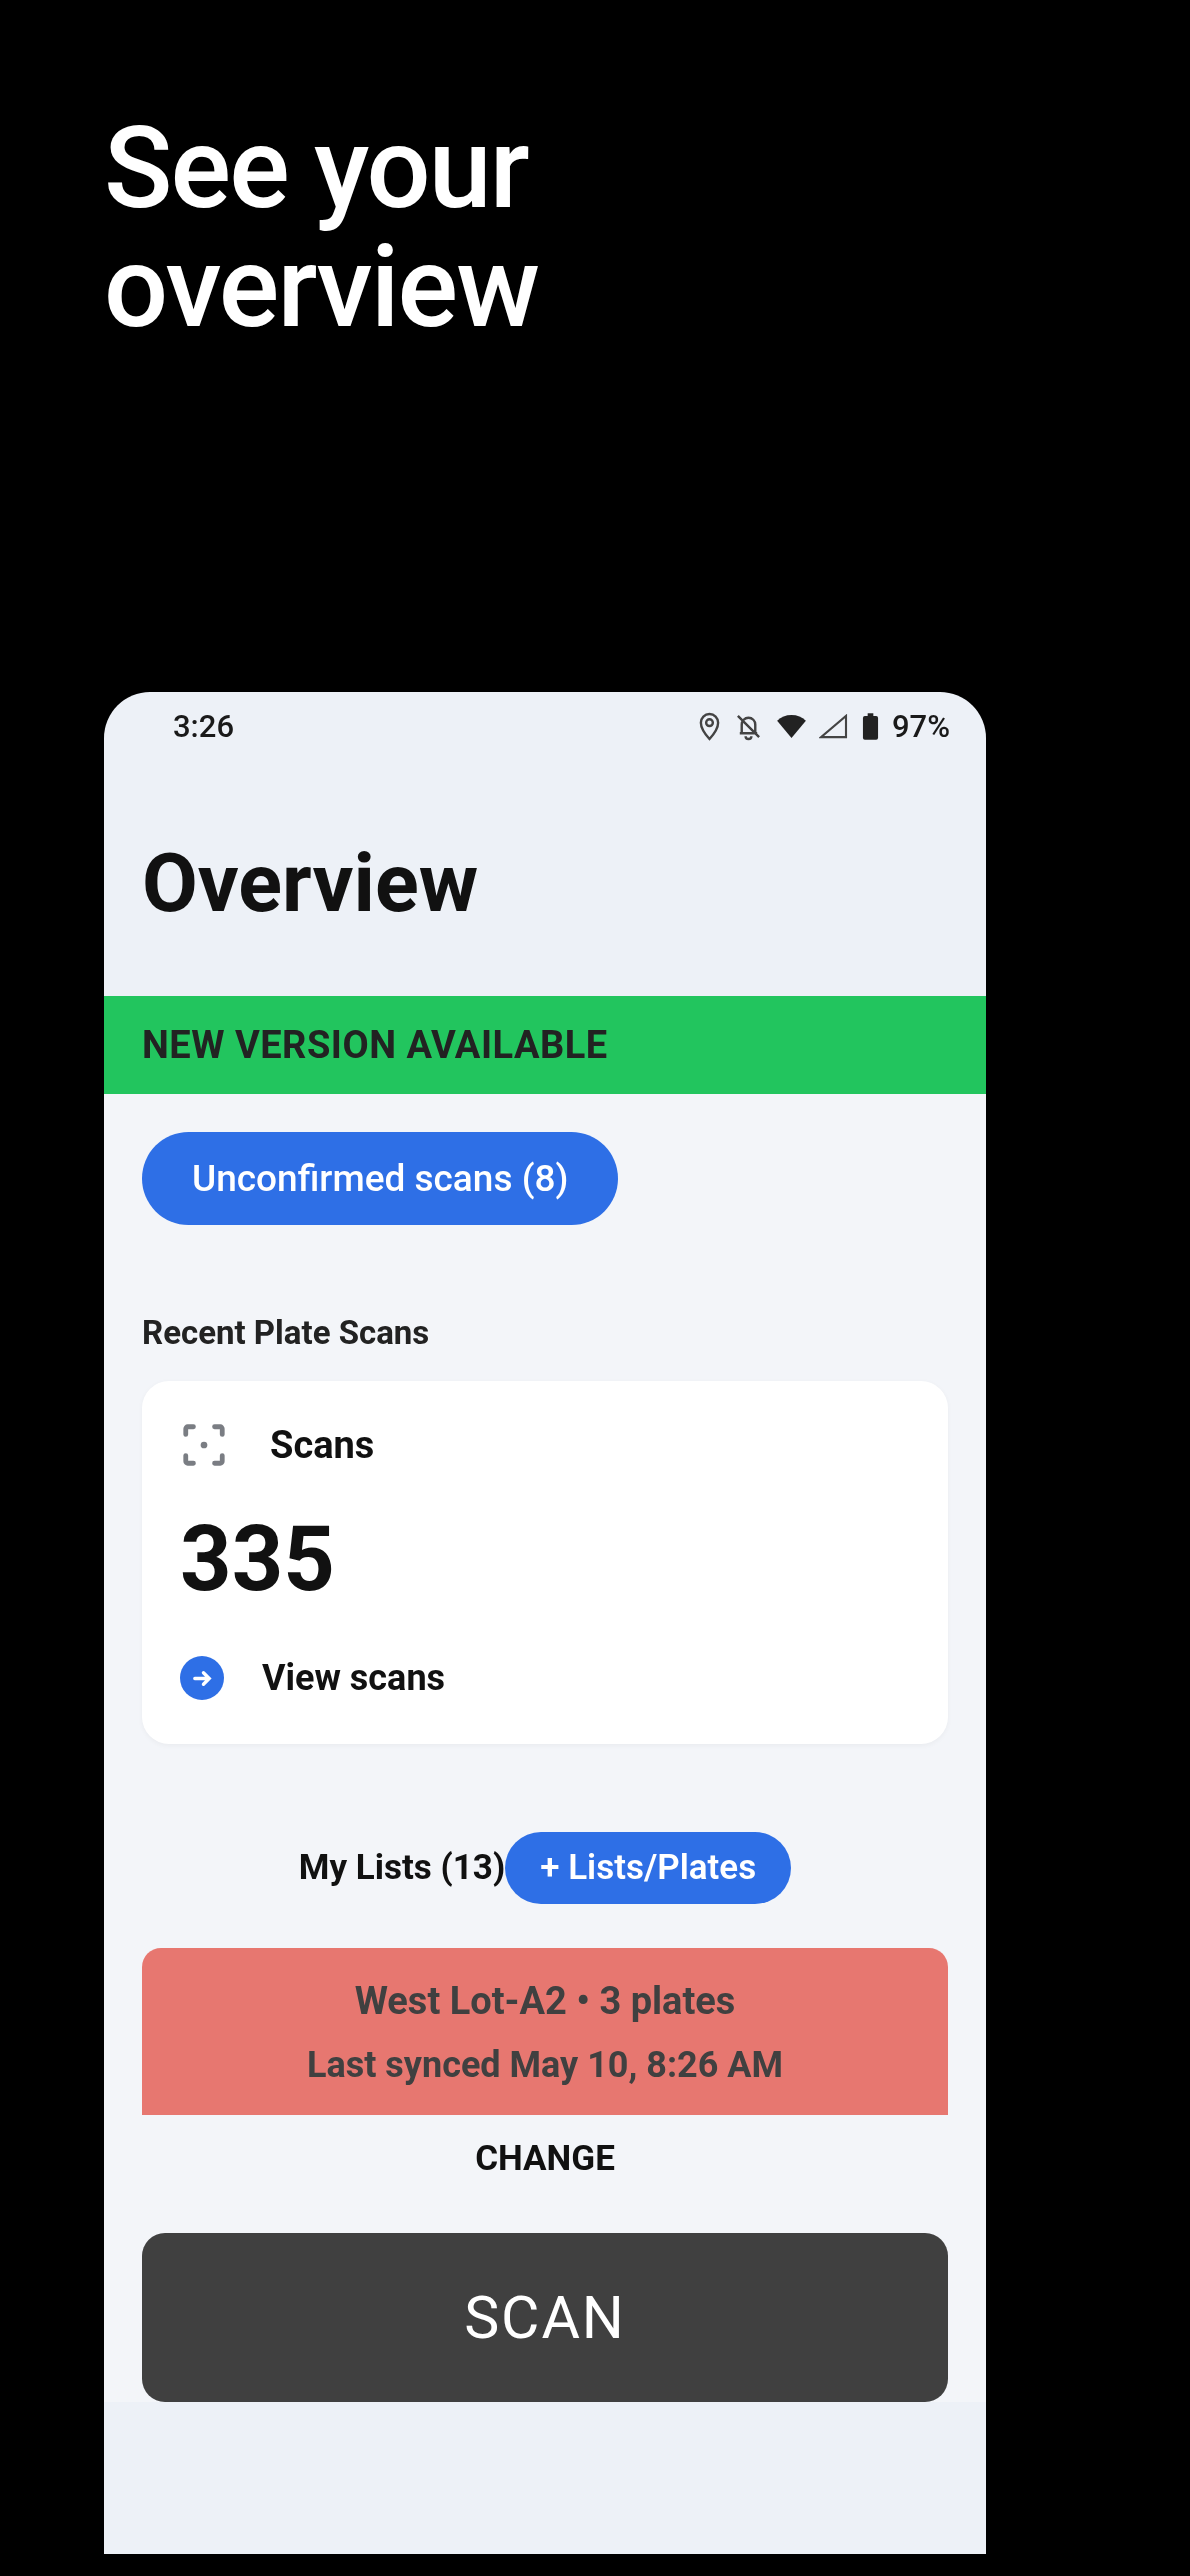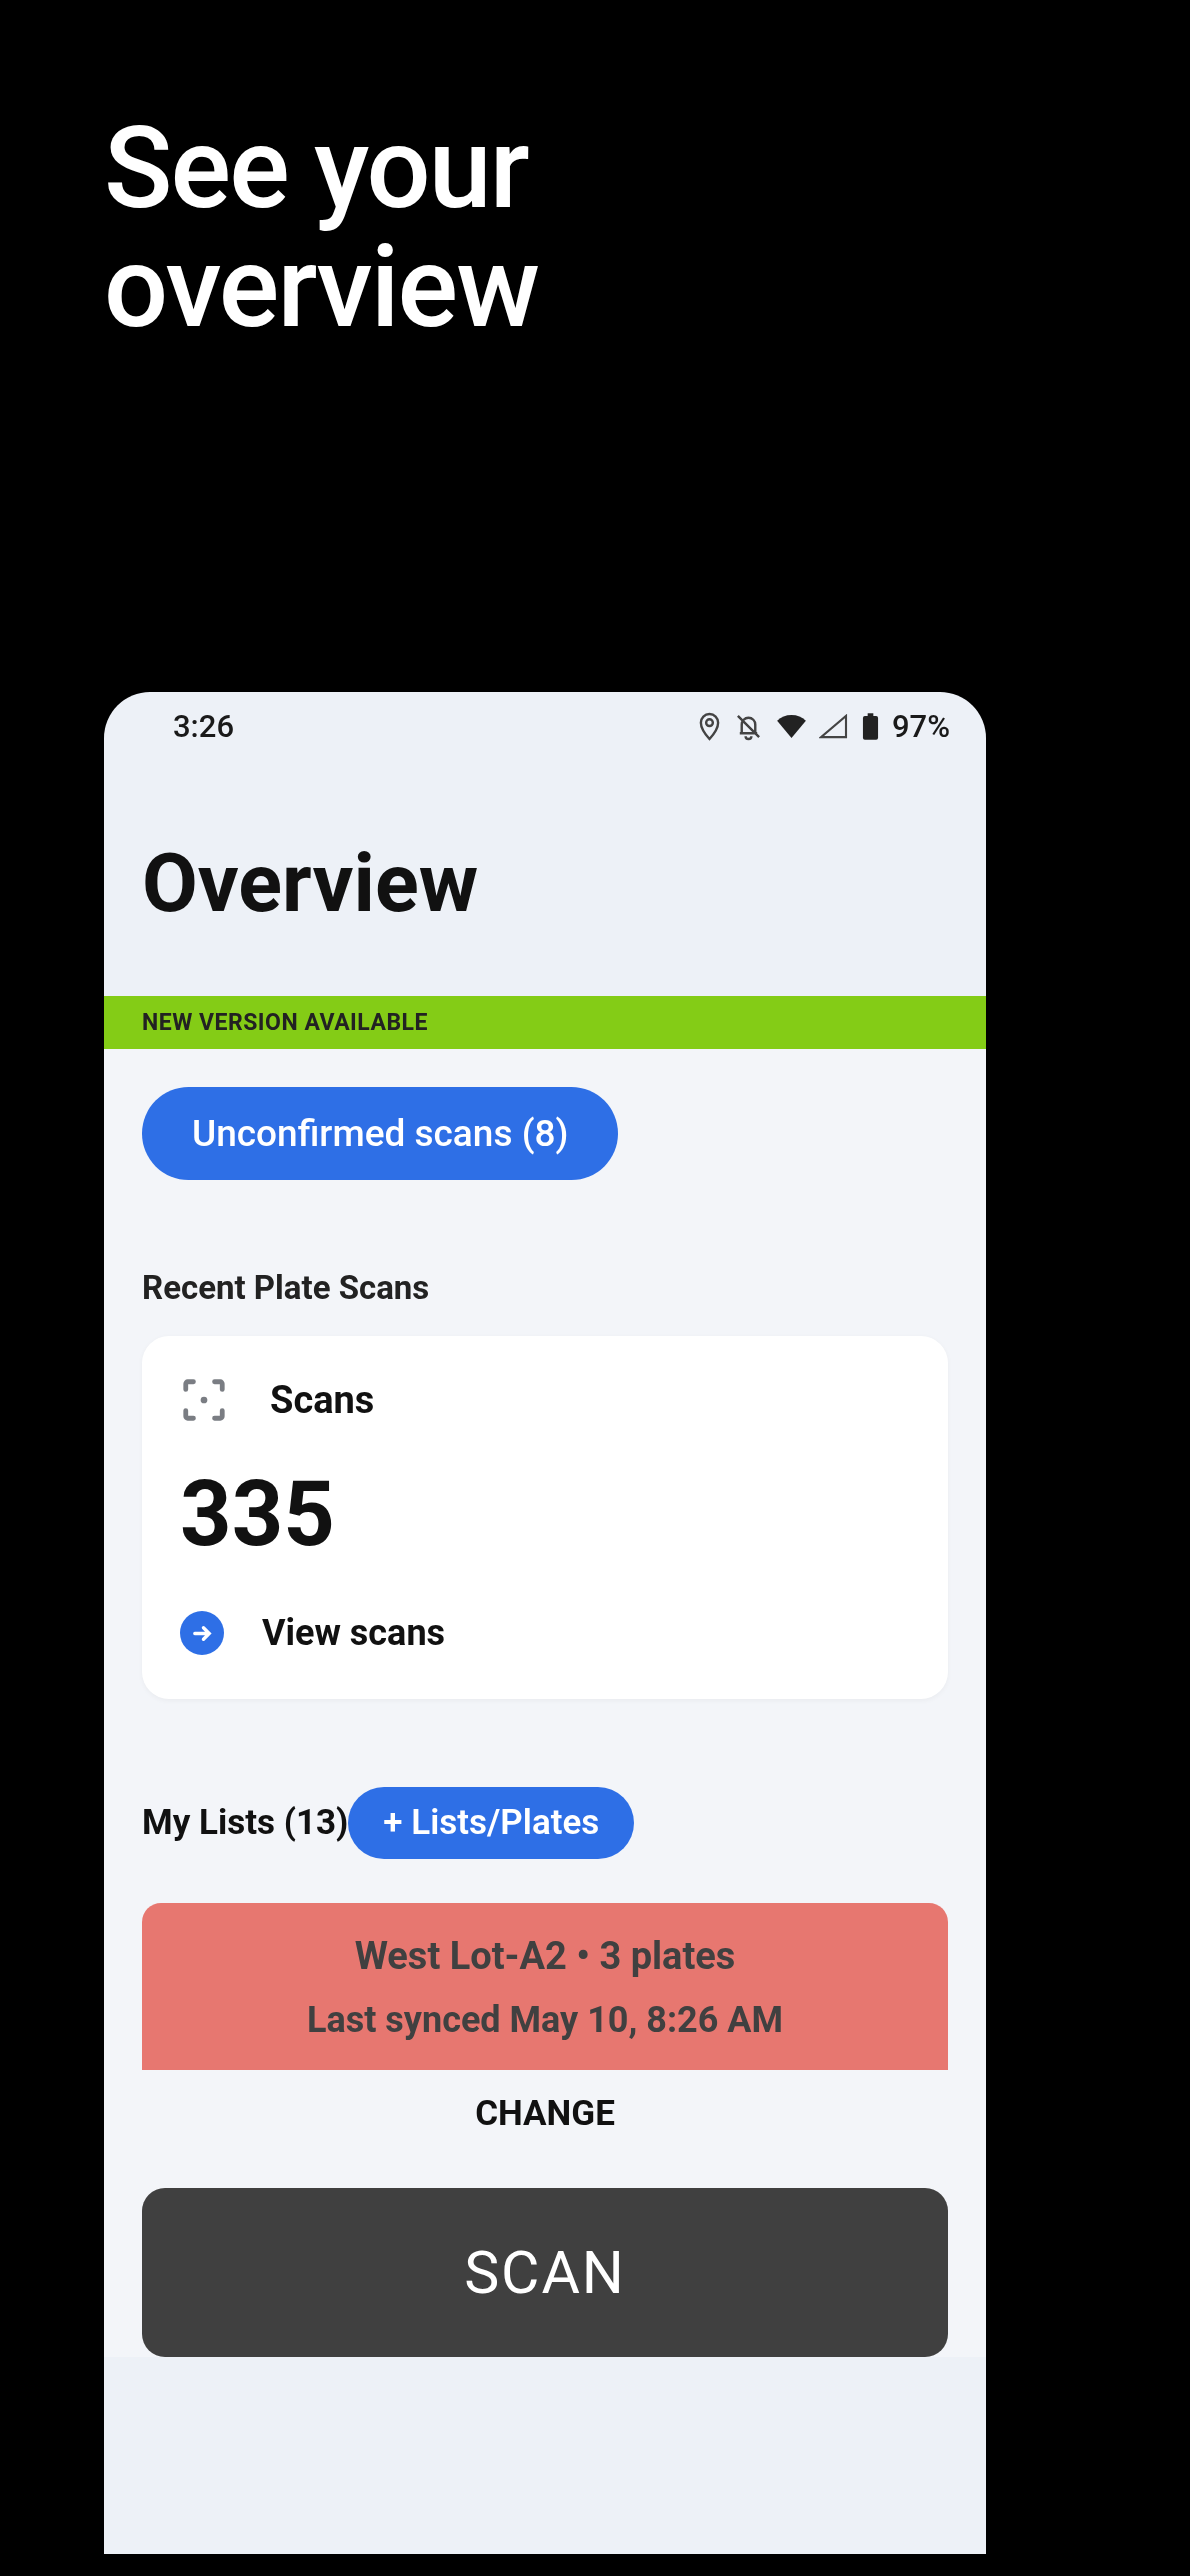--- a/index.html
+++ b/index.html
@@ -44,23 +44,23 @@
       gap: 13.4px;
     }
     .status-icons svg { display: block; }
     .page-title {
       font-size: 81px;
       font-weight: 700;
       color: #111;
       padding: 75px 0 65px 38px;
     }
     .banner {
-      background: #84cc16;
-      padding: 13px 38px;
-      font-size: 23px;
+      background: #22c55e;
+      padding: 27px 38px;
+      font-size: 38px;
       font-weight: 700;
       color: #222;
       letter-spacing: 0.5px;
     }
     .content {
       padding: 38px 38px 0;
       background: #f3f5f9;
     }
     .chip {
       display: inline-block;
@@ -123,21 +123,21 @@
     }
     .circle-arrow.blue { background: #2e6fe6; }
     .circle-arrow.red { background: #e77770; }
     .card-link-text {
       font-size: 36px;
       font-weight: 700;
       color: #111;
     }
     .lists-row {
       display: flex;
-      justify-content: flex-start;
+      justify-content: center;
       align-items: center;
       margin-top: 88px;
     }
     .lists-label {
       font-size: 35px;
       font-weight: 700;
       color: #111;
     }
     .add-chip {
       background: #2e6fe6;

